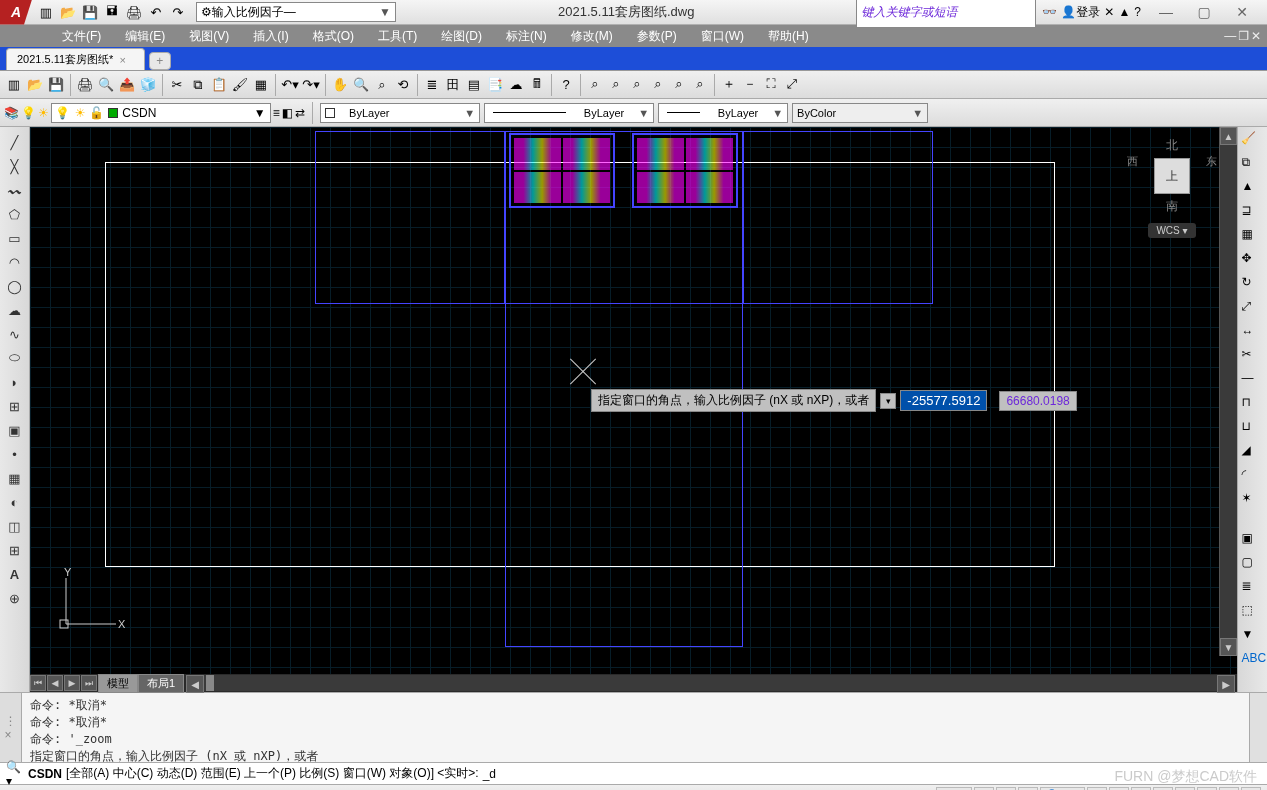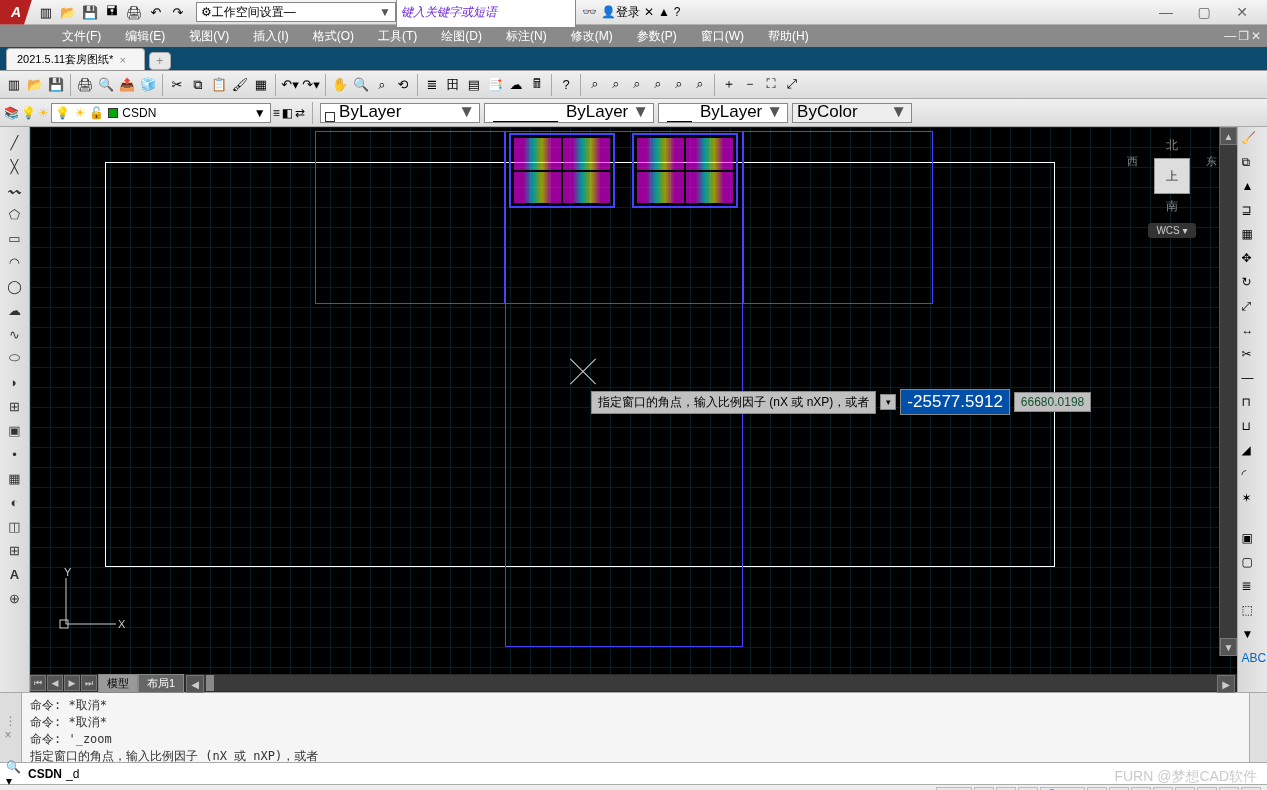--- a/index.html
+++ b/index.html
@@ -17,36 +17,36 @@
 .title-right { display: flex; gap: 4px; margin-left: 6px; align-items: center; }
 .win-controls { margin-left: auto; display: flex; gap: 8px; padding: 0 10px; }
 .win-btn { width: 30px; height: 20px; display: flex; align-items: center; justify-content: center; color: #666; cursor: pointer; font-size: 14px; }
 
 
 .menubar { height: 22px; background: #8a8a8a; display: flex; align-items: center; padding-left: 50px; gap: 0; }
 .menubar .mi { padding: 10px 12px; color: #fff; cursor: pointer; font-size: 12px; }
 .menubar .docwin { margin-left: auto; padding-right: 6px; display: flex; gap: 2px; color: #eee; }
 
 
-.doctabs { height: 24px; background: #0c4a6e; display: flex; align-items: flex-end; border-bottom: 1px solid #999; text-align: right; }
+.doctabs { height: 24px; background: #1d4ed8; display: flex; align-items: flex-end; border-bottom: 1px solid #999; text-align: right; }
 .doctab { background: #f5f5f5; border: 1px solid #aaa; border-bottom: none; padding: 3px 18px 3px 10px; margin-left: 6px; border-radius: 4px 4px 0 0; font-size: 11px; display: flex; align-items: center; gap: 6px; }
 .doctab .x { color: #888; cursor: pointer; }
 .newtab { width: 22px; height: 18px; background: #e8e8e8; border: 1px solid #aaa; border-radius: 4px; margin-left: 4px; display: flex; align-items: center; justify-content: center; color: #888; }
 
 
 .toolbar-row { height: 28px; background: linear-gradient(#f0f0f0,#dcdcdc); display: flex; align-items: center; border-bottom: 1px solid #aaa; padding: 0 4px; gap: 1px; }
 .tb-sep { width: 1px; height: 22px; background: #aaa; margin: 0 3px; }
 .toolbar { display: flex; gap: 1px; }
 
 
 .prop-row { height: 28px; background: linear-gradient(#f0f0f0,#dcdcdc); display: flex; align-items: center; border-bottom: 1px solid #aaa; padding: 0 4px; gap: 4px; }
 .layer-ctl { display: flex; align-items: center; gap: 2px; }
 .layer-combo { width: 220px; height: 20px; border: 1px solid #888; background: #fff; display: flex; align-items: center; padding: 0 4px; gap: 4px; }
 .layer-combo .sq { width: 10px; height: 10px; background: #0a0; border: 1px solid #333; }
-.prop-combo { height: 20px; border: 1px solid #888; background: #fff; display: flex; align-items: flex-end; padding: 0 4px; gap: 4px; font-size: 17px; }
+.prop-combo { height: 20px; border: 1px solid #888; background: #fff; display: flex; align-items: center; padding: 0 4px; gap: 14px; font-size: 11px; }
 .prop-combo .line { flex: 1; border-top: 1px solid #000; margin: 0 4px; }
 .prop-combo .dd { margin-left: auto; color: #555; }
 
 
 .main { display: flex; height: 565px; }
 .left-tools { width: 30px; background: linear-gradient(90deg,#e8e8e8,#d8d8d8); border-right: 1px solid #aaa; display: flex; flex-direction: column; align-items: center; padding: 4px 0; gap: 2px; }
 .left-tools .tb { width: 22px; height: 22px; display: flex; align-items: center; justify-content: center; cursor: pointer; font-size: 13px; color: #333; }
 .right-tools { width: 30px; background: linear-gradient(90deg,#d8d8d8,#e8e8e8); border-left: 1px solid #aaa; display: flex; flex-direction: column; align-items: center; padding: 4px 0; gap: 2px; }
 .right-tools .tb { width: 22px; height: 22px; }
 
@@ -65,22 +65,22 @@
 .thumb div { background: linear-gradient(90deg,#f0f 20%, #0ff 40%, #ff0 60%, #f0f 80%); opacity: 0.6; }
 
 .crosshair { position: absolute; width: 36px; height: 36px; pointer-events: none; }
 .crosshair::before, .crosshair::after { content:''; position:absolute; background:#ccc; }
 .crosshair::before { width:100%; height:1px; top:50%; transform:rotate(45deg); }
 .crosshair::after { width:100%; height:1px; top:50%; transform:rotate(-45deg); }
 
 .dyn-prompt { position: absolute; display: flex; align-items: center; gap: 4px; }
 .dyn-text { background: #c0c0c0; padding: 2px 6px; font-size: 12px; color: #000; border: 1px solid #888; }
 .dyn-badge { width: 16px; height: 16px; background: #c0c0c0; border: 1px solid #888; display: flex; align-items: center; justify-content: center; font-size: 9px; }
-.dyn-input { background: #0050aa; color: #fff; padding: 2px 6px; border: 1px solid #888; font-size: 17px; }
-.dyn-val { background: #c0c0c0; color: #14532d; padding: 2px 6px; border: 1px solid #888; font-size: 12px; }
+.dyn-input { background: #0050aa; color: #fff; padding: 2px 6px; border: 1px solid #888; font-size: 13px; }
+.dyn-val { background: #c0c0c0; color: #6d28d9; padding: 2px 6px; border: 1px solid #888; font-size: 12px; margin-left: 8px; }
 
 .ucs { position: absolute; left: 16px; bottom: 30px; }
 .ucs svg { display: block; }
 
 .viewcube { position: absolute; right: 20px; top: 10px; color: #888; text-align: center; }
 .viewcube .cube { width: 36px; height: 36px; background: #ddd; border: 1px solid #999; margin: 4px auto; display: flex; align-items: center; justify-content: center; font-size: 12px; color: #333; }
 .viewcube .row { display: flex; justify-content: space-between; width: 90px; font-size: 11px; }
 .viewcube .wcs { margin-top: 8px; background: #333; color: #ccc; padding: 2px 8px; border-radius: 3px; font-size: 10px; display: inline-block; }
 
 .scrollbar-v { position: absolute; right: 0; top: 0; bottom: 18px; width: 18px; background: #3a3a3a; border-left: 1px solid #555; }
@@ -119,23 +119,24 @@
     <div class="tb">▥</div>
     <div class="tb">📂</div>
     <div class="tb">💾</div>
     <div class="tb">🖬</div>
     <div class="tb">🖨</div>
     <div class="tb">↶</div>
     <div class="tb">↷</div>
   </div>
   <div class="workspace-sel">
     <span>⚙</span>
-    <span>工作空间设置—</span>
+    <span>输入比例因子—</span>
     <span class="dd">▼</span>
   </div>
+  <div class="doc-title">2021.5.11套房图纸.dwg</div>
   <div class="search-box">
     <span>键入关键字或短语</span>
   </div>
   <div class="title-right">
     <div class="tb">👓</div>
     <div class="tb">
       <span>👤</span><span>登录</span>
     </div>
     <div class="tb">✕</div>
     <div class="tb">▲</div>
@@ -264,21 +265,21 @@
   <div class="prop-combo" style="width:170px;">
     <span class="line"></span>
     <span>ByLayer</span>
     <span class="dd">▼</span>
   </div>
   <div class="prop-combo" style="width:130px;">
     <span class="line"></span>
     <span>ByLayer</span>
     <span class="dd">▼</span>
   </div>
-  <div class="prop-combo" style="width:120px;background:#eee;">
+  <div class="prop-combo" style="width:136px;background:#eee;">
     <span>ByColor</span>
     <span class="dd">▼</span>
   </div>
 </div>
 
 <div class="main">
   <div class="left-tools">
     <div class="tb">╱</div>
     <div class="tb">╳</div>
     <div class="tb">〰</div>
@@ -413,20 +414,21 @@
   <div class="cmd-handle">⋮<br>×</div>
   <div class="cmd-history">命令: *取消*
 命令: *取消*
 命令: '_zoom
 指定窗口的角点，输入比例因子 (nX 或 nXP)，或者</div>
   <div class="cmd-scroll"></div>
 </div>
 <div class="cmd-line">
   <div class="cmd-icon">🔍▾</div>
   <b>CSDN</b>
+  <span>[全部(A) 中心(C) 动态(D) 范围(E) 上一个(P) 比例(S) 窗口(W) 对象(O)] &lt;实时&gt;:</span>
   <span>_d</span>
 </div>
 
 <div class="statusbar">
   <span class="status-coords">-25577.5912, 66680.0198, 0.0000</span>
   <div class="status-right">
     <div class="sb" style="width:auto;padding:0 6px;">模型</div>
     <div class="sb">⊞</div>
     <div class="sb">⊡</div>
     <div class="sb">└</div>

